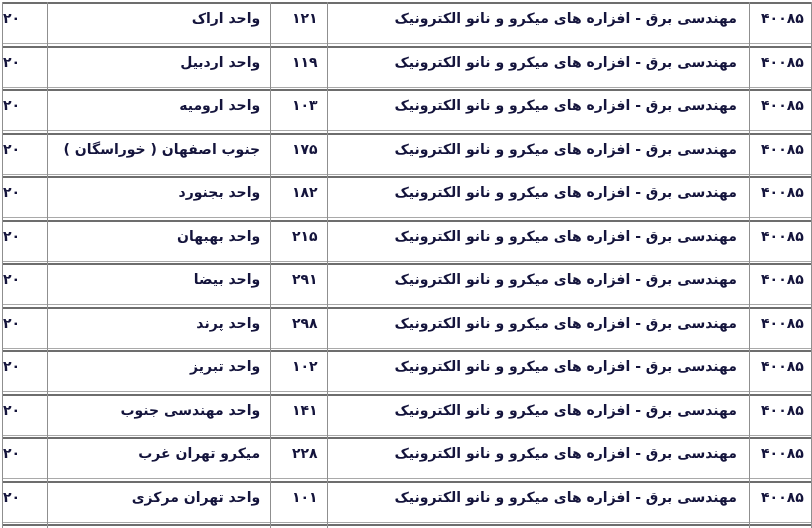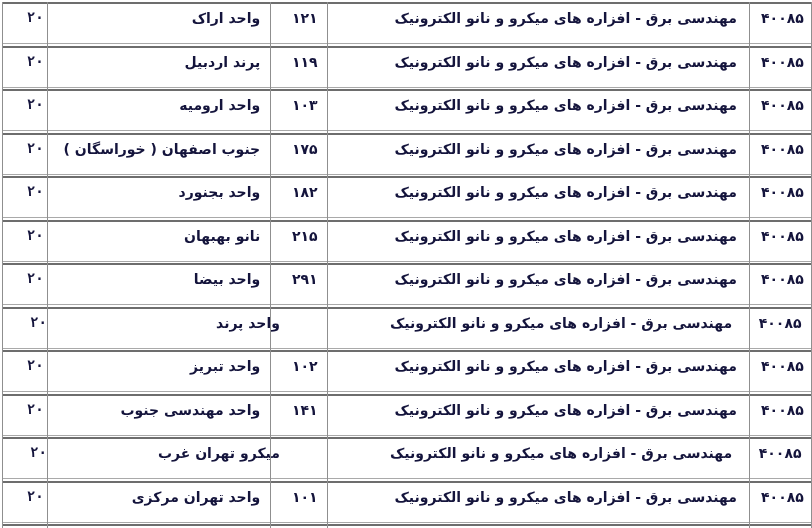--- a/index.html
+++ b/index.html
@@ -33,21 +33,21 @@
     font-weight: bold;
     color: #14143c;
     white-space: nowrap;
     overflow: hidden;
     line-height: 1.4;
   }
   .c-fcode { width: 62px;  text-align: center; margin-left: 11px; }
   .c-fname { width: 422px; text-align: right; padding-right: 6px; margin-left: 36px; }
   .c-ucode { width: 57px;  text-align: center; padding-left: 36px; }
   .c-uname { width: 223px; text-align: right; padding-right: 2px; margin-left: 13px; }
-  .c-cap   { width: 44px;  text-align: right; font-family: Liberation Mono, monospace; }
+  .c-cap   { width: 44px;  text-align: left; }
   .vline {
     position: absolute;
     top: 0; bottom: 0;
     width: 1px;
     background: #8f8f8f;
   }
   .v1 { left: 44px; }
   .v2 { left: 267px; }
   .v3 { left: 324px; }
   .v4 { left: 746px; }
@@ -66,21 +66,21 @@
     <div class="cell c-fname">مهندسی برق - افزاره های میکرو و نانو الکترونیک</div>
     <div class="cell c-ucode">۱۲۱</div>
     <div class="cell c-uname">واحد اراک</div>
     <div class="cell c-cap">۲۰</div>
   </div>
 
   <div class="row">
     <div class="cell c-fcode">۴۰۰۸۵</div>
     <div class="cell c-fname">مهندسی برق - افزاره های میکرو و نانو الکترونیک</div>
     <div class="cell c-ucode">۱۱۹</div>
-    <div class="cell c-uname">پرند اردبیل</div>
+    <div class="cell c-uname">واحد اردبیل</div>
     <div class="cell c-cap">۲۰</div>
   </div>
 
   <div class="row">
     <div class="cell c-fcode">۴۰۰۸۵</div>
     <div class="cell c-fname">مهندسی برق - افزاره های میکرو و نانو الکترونیک</div>
     <div class="cell c-ucode">۱۰۳</div>
     <div class="cell c-uname">واحد ارومیه</div>
     <div class="cell c-cap">۲۰</div>
   </div>
@@ -98,35 +98,36 @@
     <div class="cell c-fname">مهندسی برق - افزاره های میکرو و نانو الکترونیک</div>
     <div class="cell c-ucode">۱۸۲</div>
     <div class="cell c-uname">واحد بجنورد</div>
     <div class="cell c-cap">۲۰</div>
   </div>
 
   <div class="row">
     <div class="cell c-fcode">۴۰۰۸۵</div>
     <div class="cell c-fname">مهندسی برق - افزاره های میکرو و نانو الکترونیک</div>
     <div class="cell c-ucode">۲۱۵</div>
-    <div class="cell c-uname">نانو بهبهان</div>
+    <div class="cell c-uname">واحد بهبهان</div>
     <div class="cell c-cap">۲۰</div>
   </div>
 
   <div class="row">
     <div class="cell c-fcode">۴۰۰۸۵</div>
     <div class="cell c-fname">مهندسی برق - افزاره های میکرو و نانو الکترونیک</div>
     <div class="cell c-ucode">۲۹۱</div>
     <div class="cell c-uname">واحد بیضا</div>
     <div class="cell c-cap">۲۰</div>
   </div>
 
   <div class="row">
     <div class="cell c-fcode">۴۰۰۸۵</div>
     <div class="cell c-fname">مهندسی برق - افزاره های میکرو و نانو الکترونیک</div>
+    <div class="cell c-ucode">۲۹۸</div>
     <div class="cell c-uname">واحد پرند</div>
     <div class="cell c-cap">۲۰</div>
   </div>
 
   <div class="row">
     <div class="cell c-fcode">۴۰۰۸۵</div>
     <div class="cell c-fname">مهندسی برق - افزاره های میکرو و نانو الکترونیک</div>
     <div class="cell c-ucode">۱۰۲</div>
     <div class="cell c-uname">واحد تبریز</div>
     <div class="cell c-cap">۲۰</div>
@@ -136,20 +137,21 @@
     <div class="cell c-fcode">۴۰۰۸۵</div>
     <div class="cell c-fname">مهندسی برق - افزاره های میکرو و نانو الکترونیک</div>
     <div class="cell c-ucode">۱۴۱</div>
     <div class="cell c-uname">واحد مهندسی جنوب</div>
     <div class="cell c-cap">۲۰</div>
   </div>
 
   <div class="row">
     <div class="cell c-fcode">۴۰۰۸۵</div>
     <div class="cell c-fname">مهندسی برق - افزاره های میکرو و نانو الکترونیک</div>
+    <div class="cell c-ucode">۲۲۸</div>
     <div class="cell c-uname">میکرو تهران غرب</div>
     <div class="cell c-cap">۲۰</div>
   </div>
 
   <div class="row">
     <div class="cell c-fcode">۴۰۰۸۵</div>
     <div class="cell c-fname">مهندسی برق - افزاره های میکرو و نانو الکترونیک</div>
     <div class="cell c-ucode">۱۰۱</div>
     <div class="cell c-uname">واحد تهران مرکزی</div>
     <div class="cell c-cap">۲۰</div>

